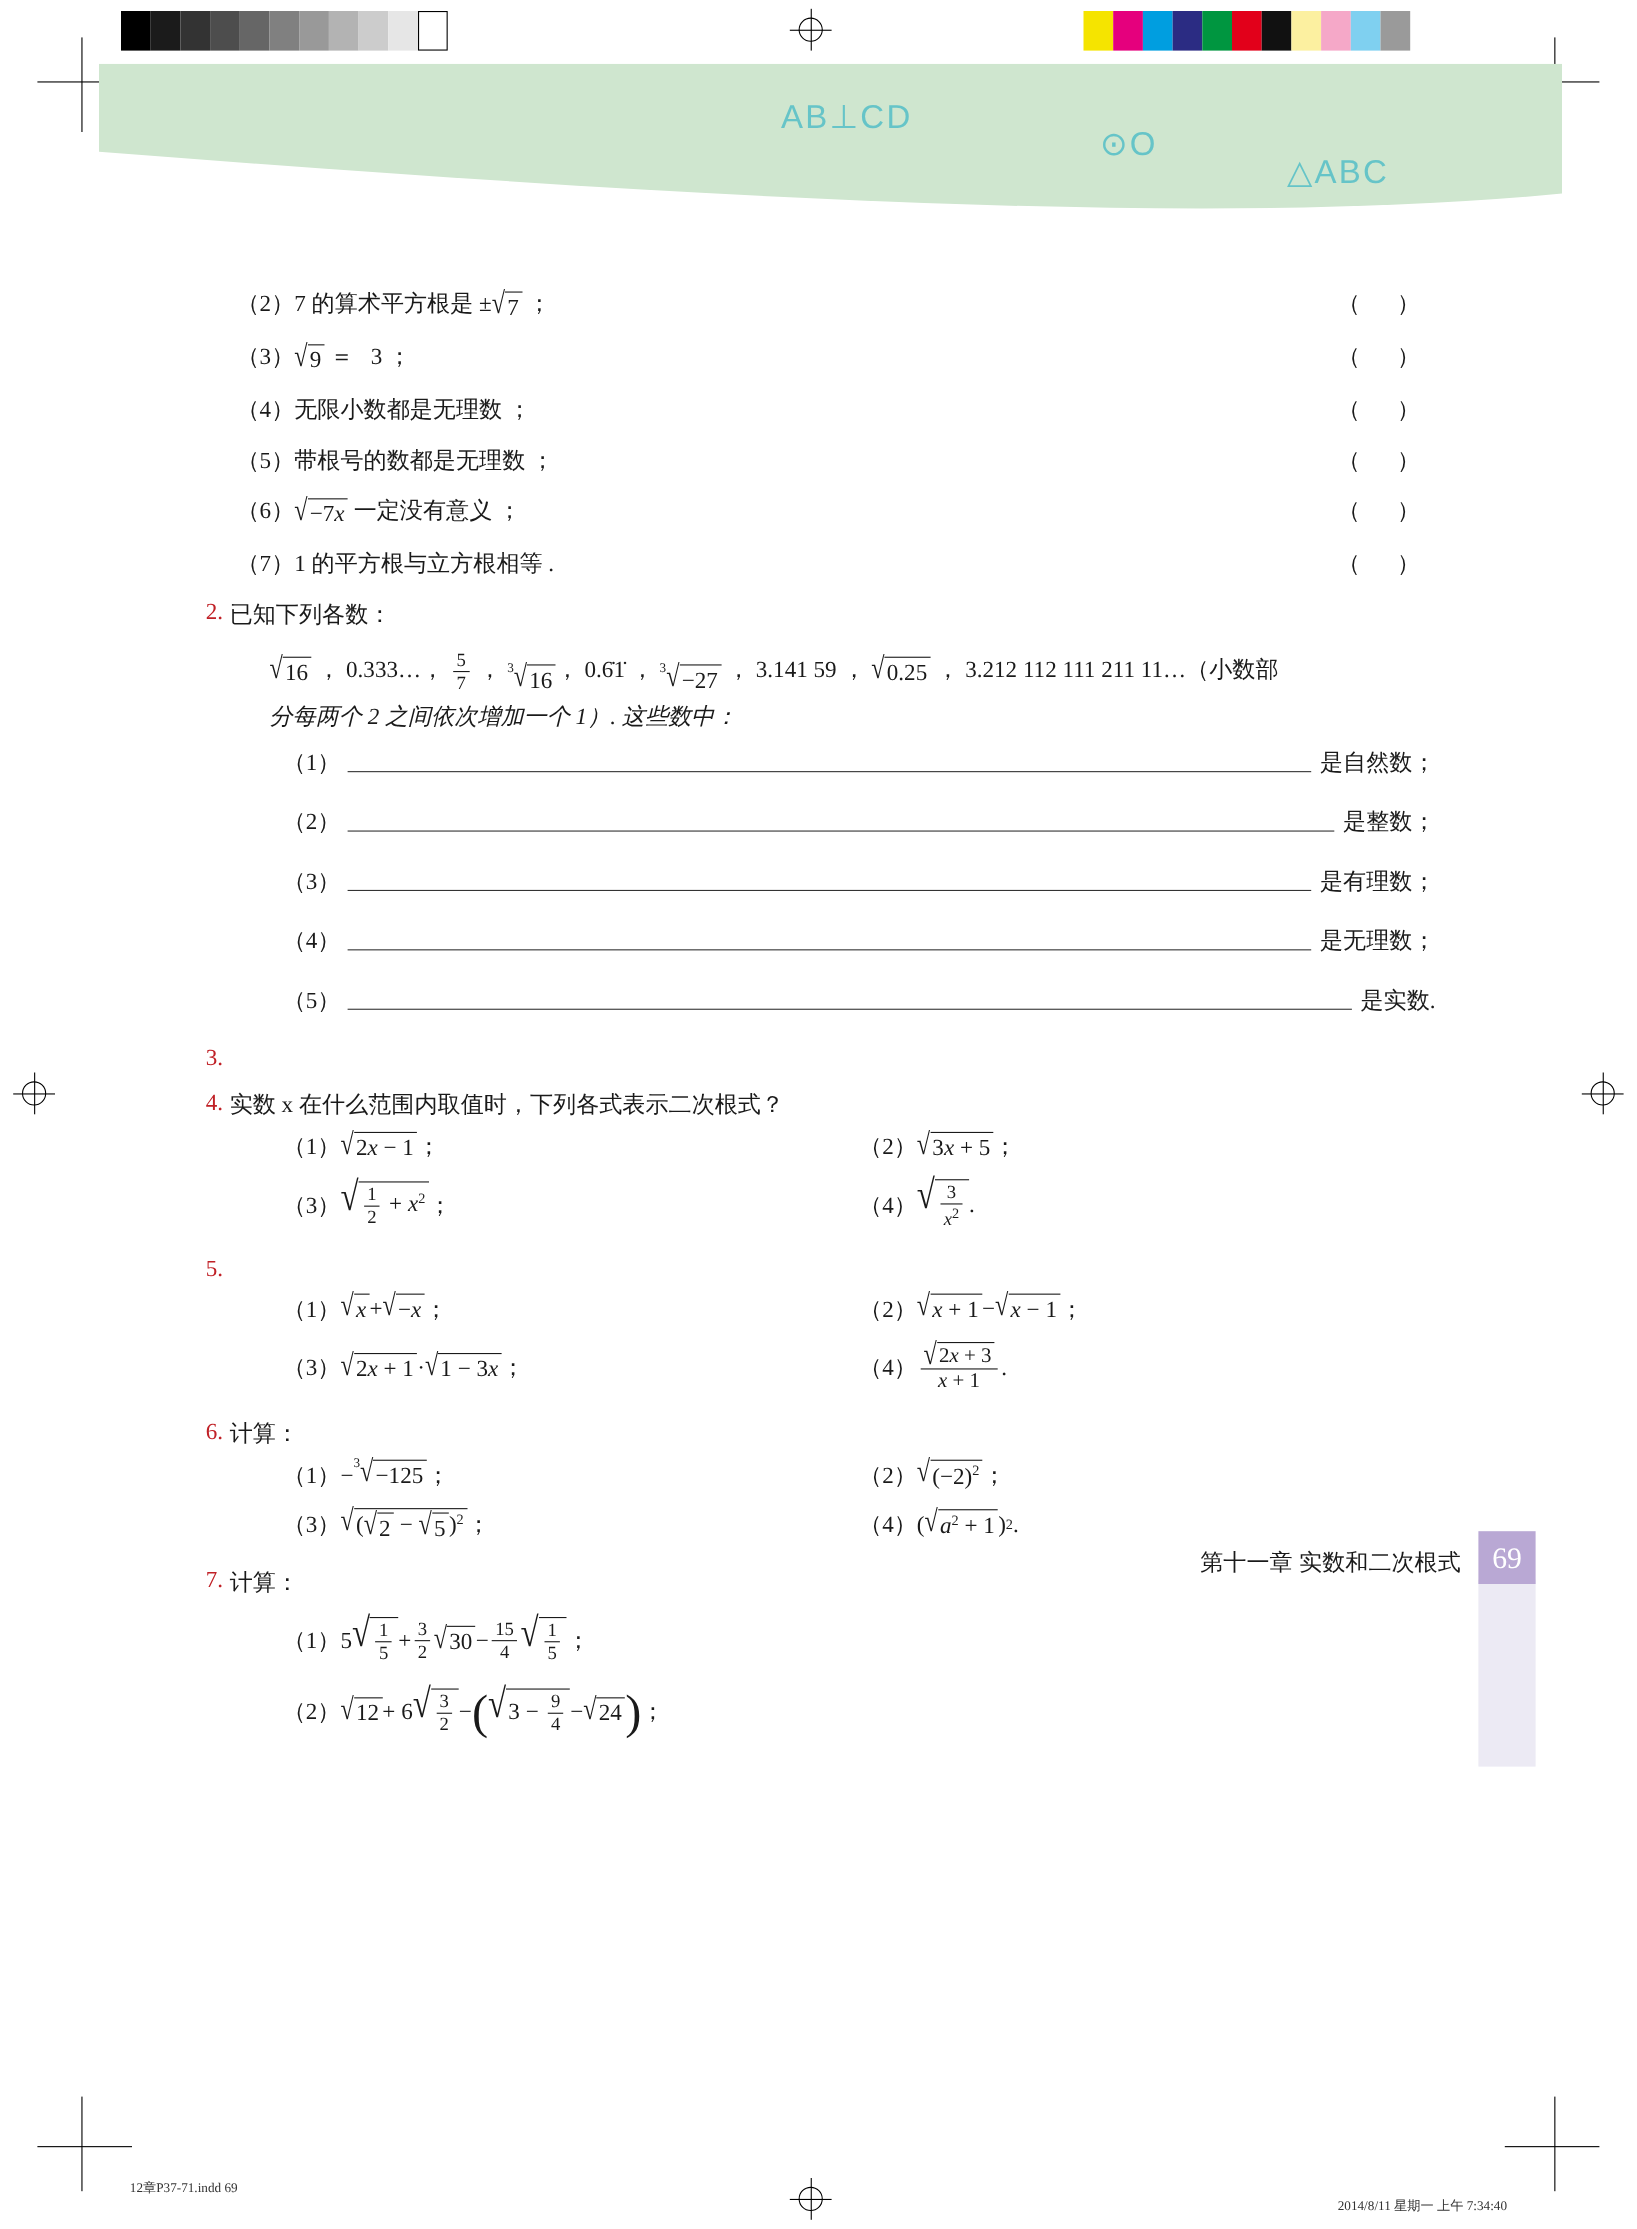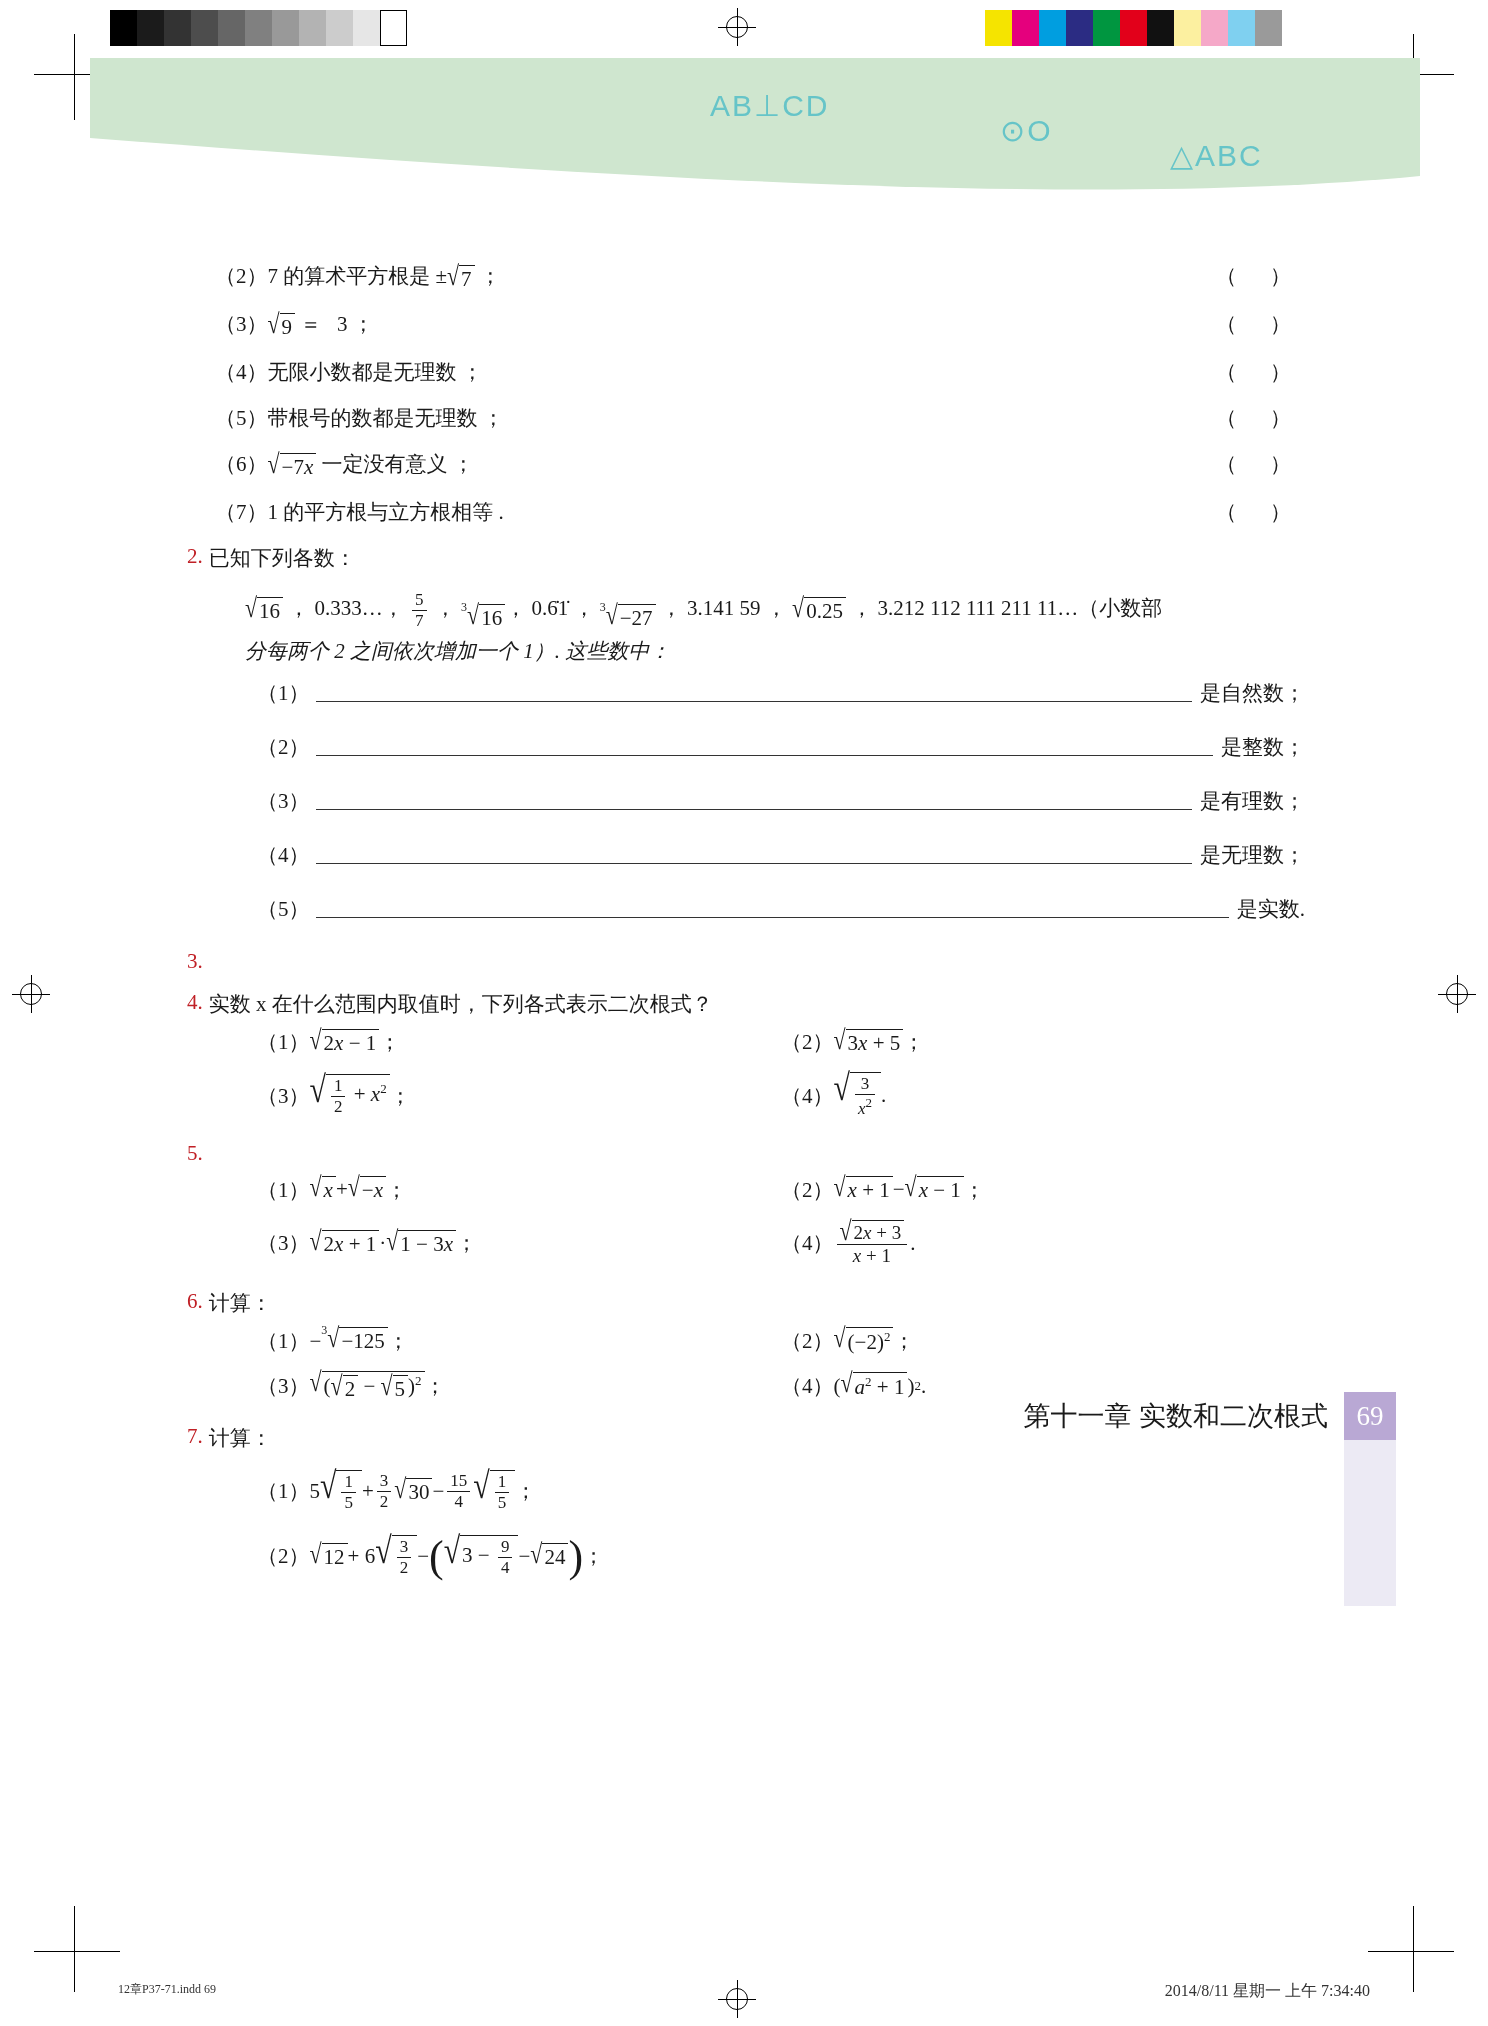--- a/index.html
+++ b/index.html
@@ -59,25 +59,25 @@
   .fillline { flex:1; border-bottom:1px solid #333; margin:0 8px 5px 6px; height:1px; }
   .fillrow { display:flex; align-items:flex-end; font-size:21px; margin-bottom:26px; }
 
   .twocol { display:flex; font-size:21px; margin-top:10px; }
   .twocol > div { width:50%; display:flex; align-items:center; }
   .pagebox { position:absolute; right:92px; bottom:586px; width:52px; height:48px;
              background:#b9a8d4; color:#fff; font-size:27px; display:flex;
              align-items:center; justify-content:center; }
   .pagebar { position:absolute; right:92px; bottom:420px; width:52px; height:170px;
              background:#eceaf4; }
-  .chaptext { position:absolute; right:160px; bottom:592px; font-size:27px;
+  .chaptext { position:absolute; right:160px; bottom:592px; font-size:21px;
               font-family:"Liberation Sans", sans-serif; white-space:nowrap; }
 
   .footleft { position:absolute; left:118px; bottom:28px; font-size:12px; color:#333; }
-  .footright { position:absolute; right:118px; bottom:24px; font-size:16px; color:#333; }
+  .footright { position:absolute; right:118px; bottom:12px; font-size:12px; color:#333; }
 </style>
 </head>
 <body>
 
 <div class="page">
 
   <div class="crop" style="left:34px;top:74px;width:86px;height:1px;"></div>
   <div class="crop" style="left:74px;top:34px;width:1px;height:86px;"></div>
   <div class="crop" style="right:34px;top:74px;width:86px;height:1px;"></div>
   <div class="crop" style="right:74px;top:34px;width:1px;height:86px;"></div>

